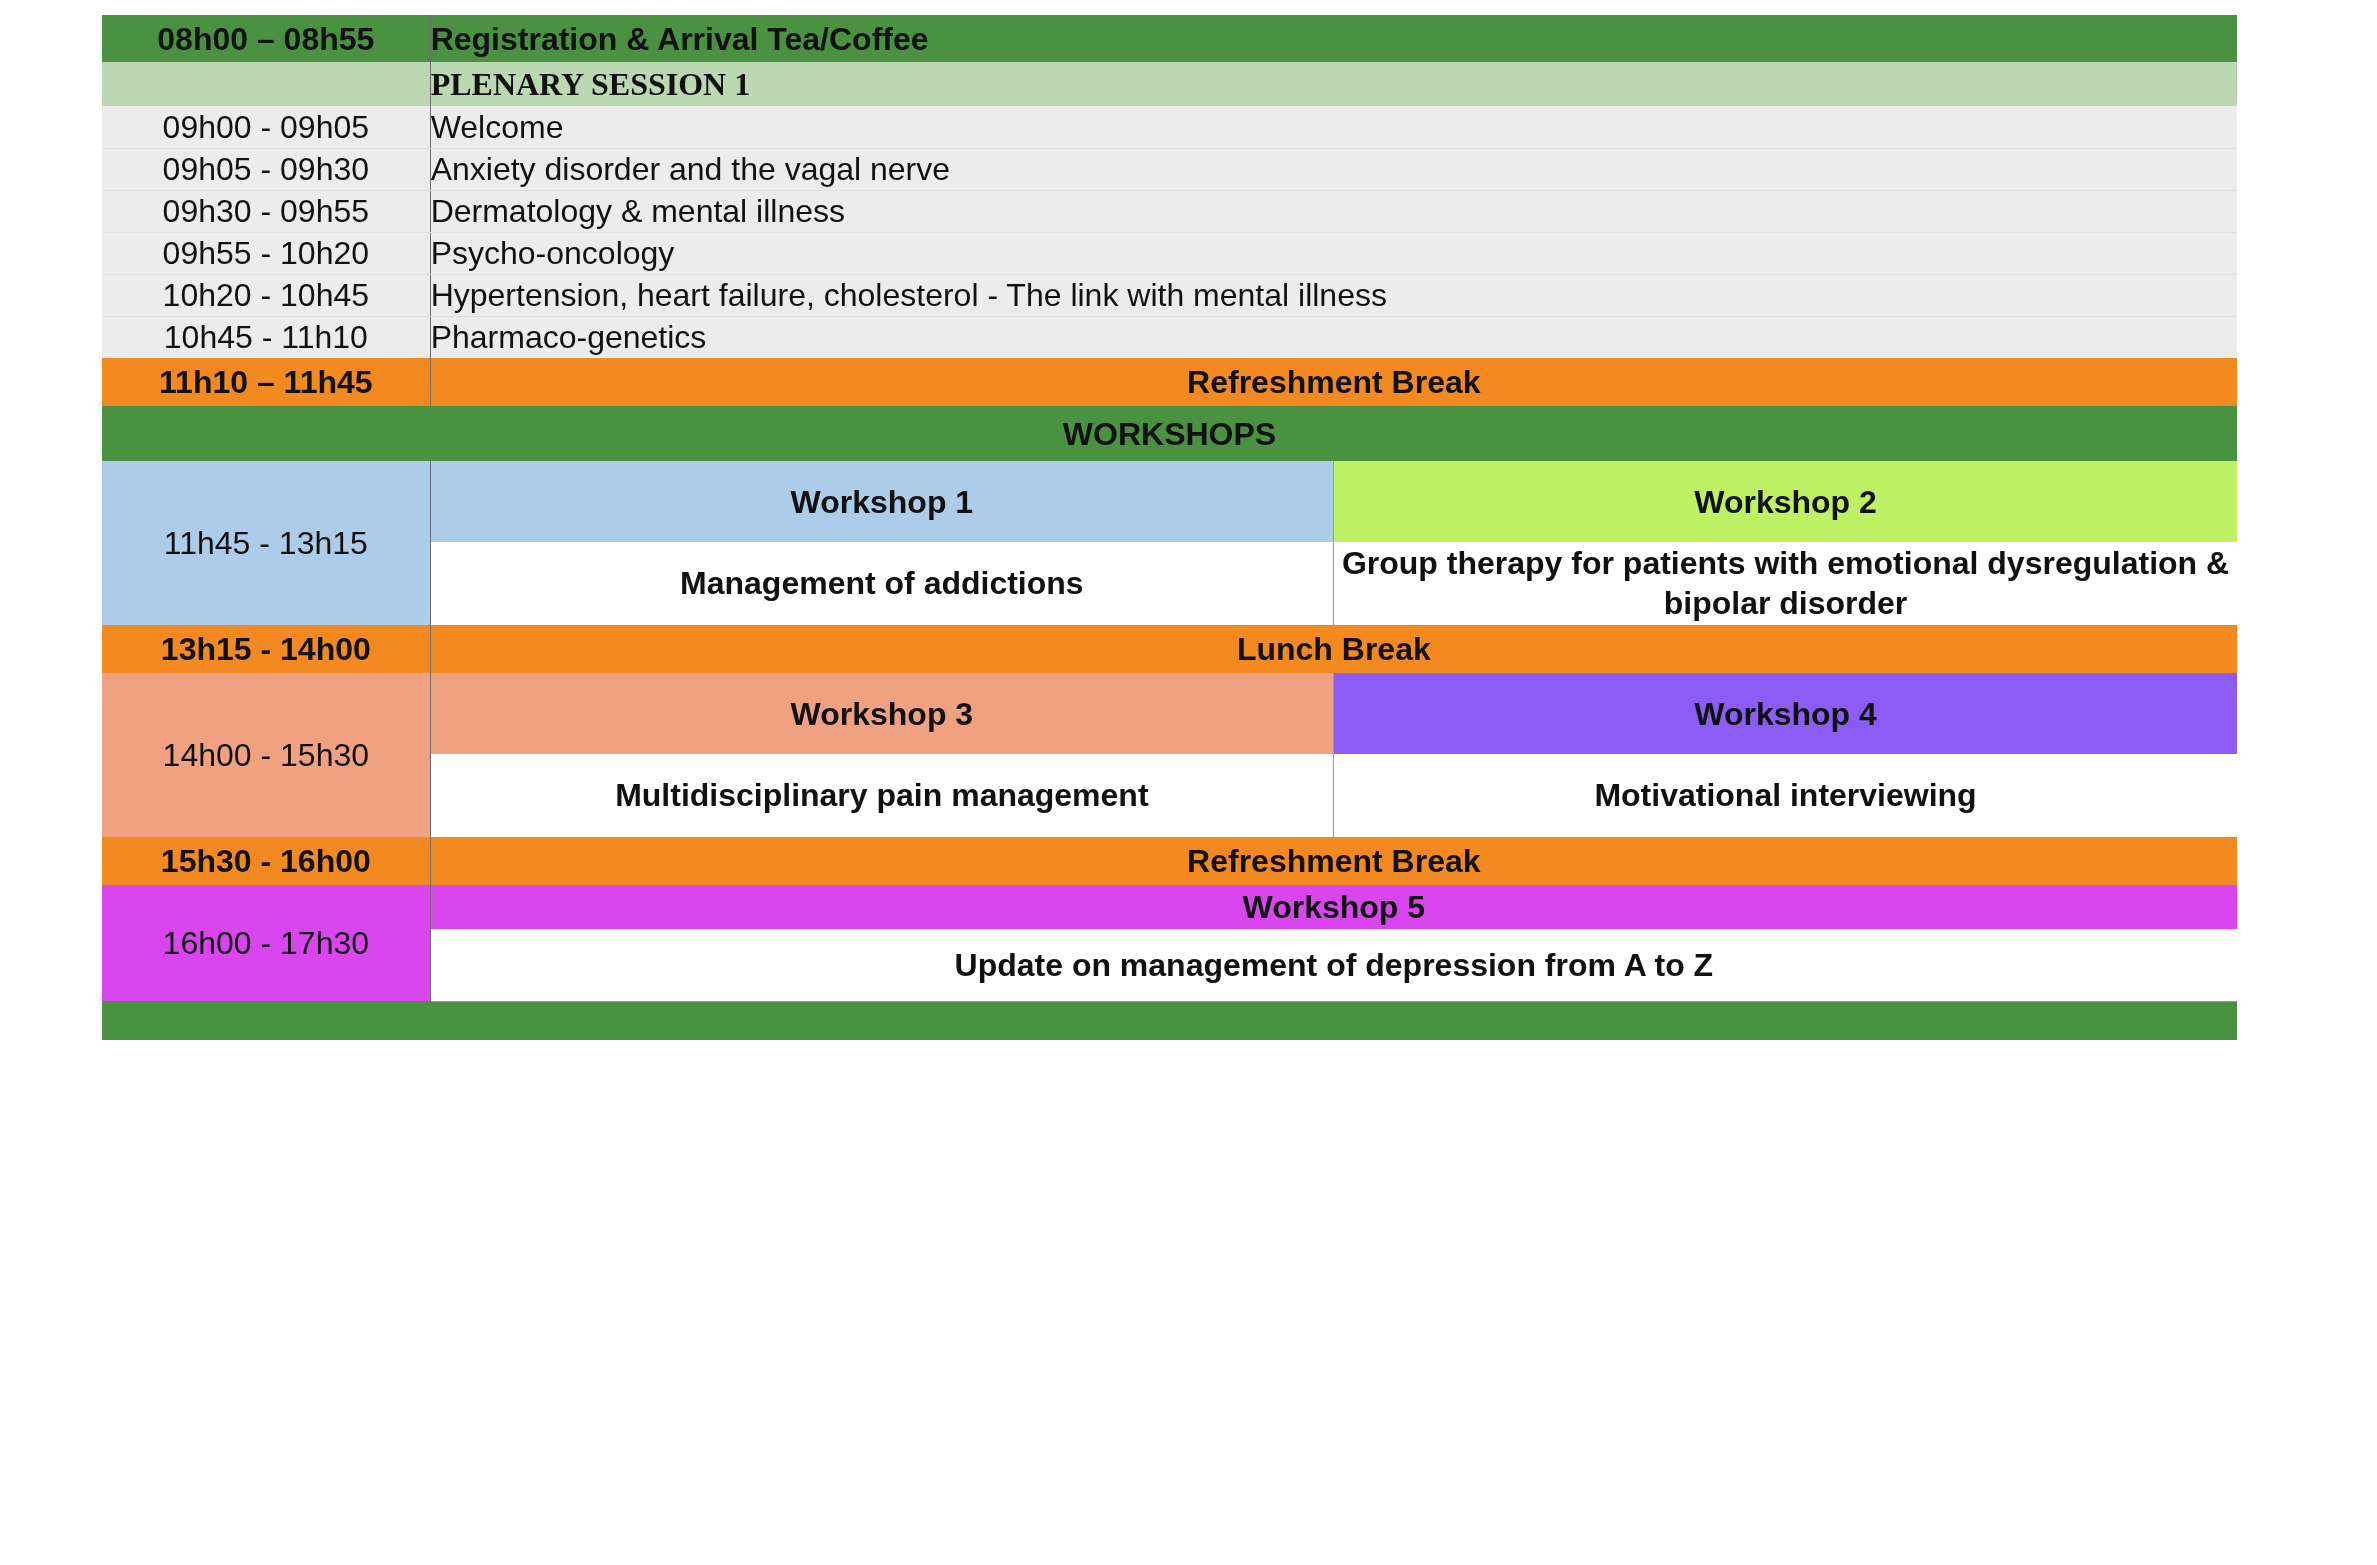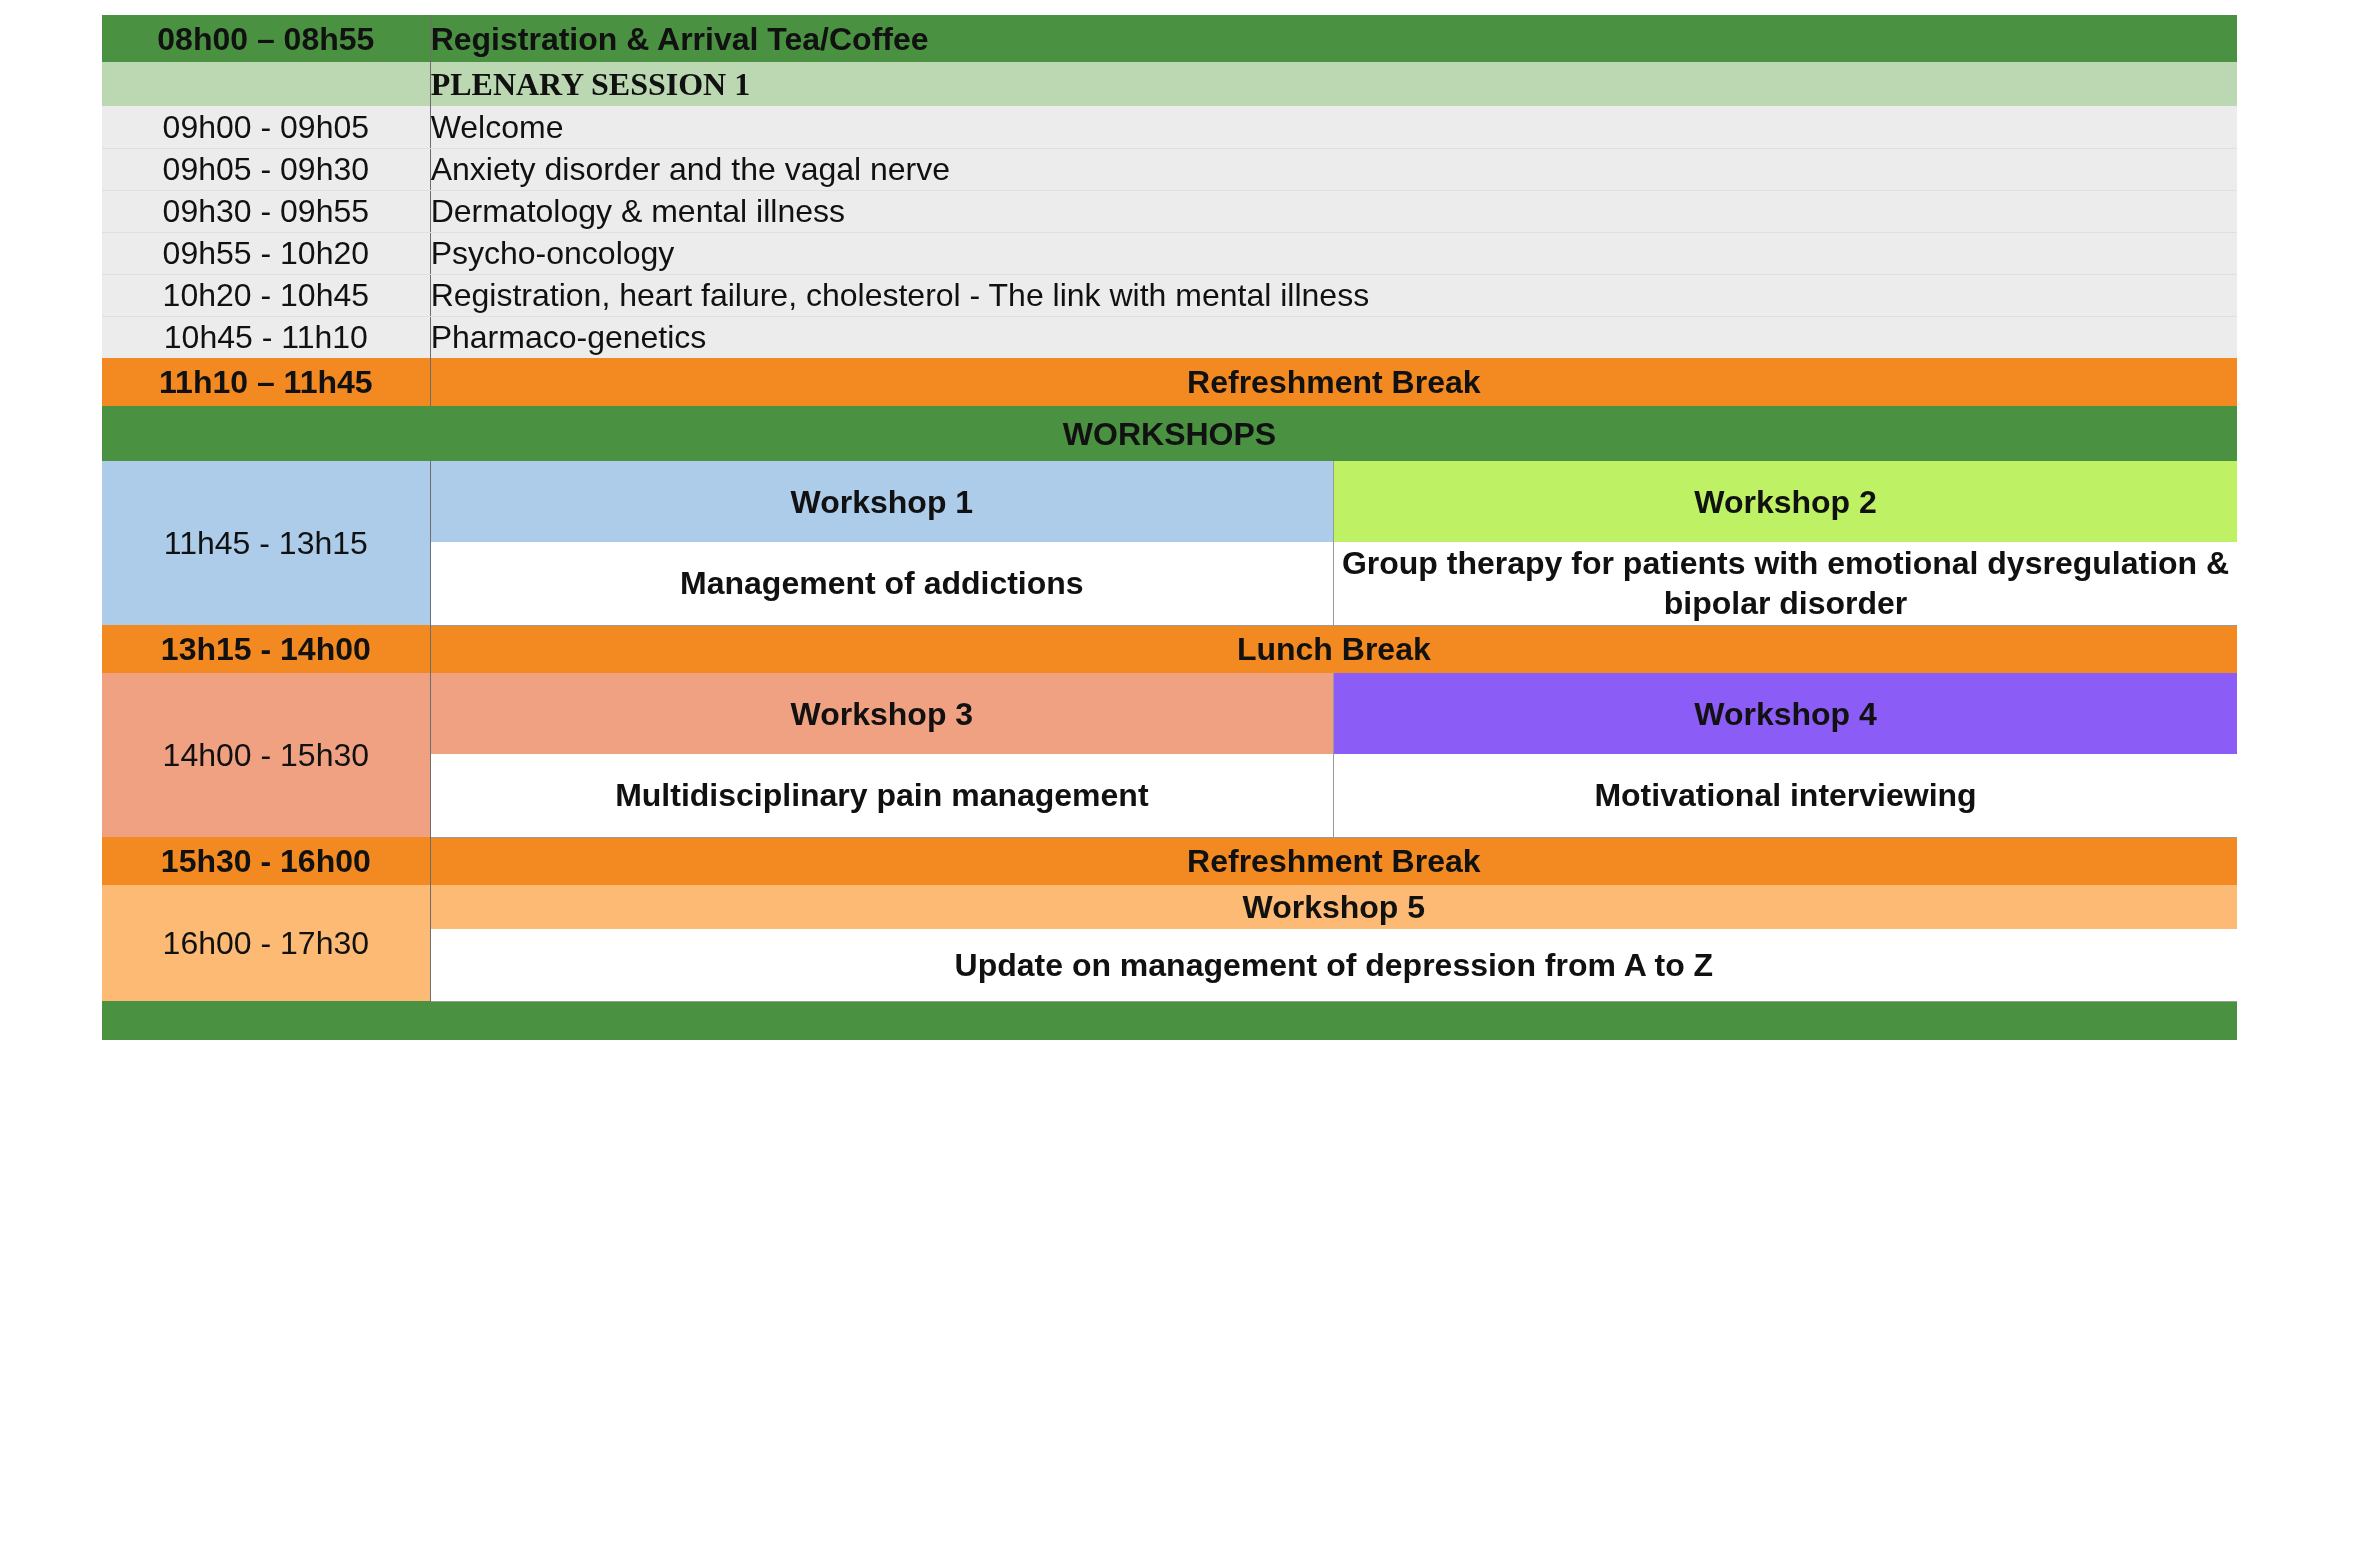--- a/index.html
+++ b/index.html
@@ -61,21 +61,21 @@
 
   
   .r-green      { background: #4A9241; color: #ffffff; font-weight: bold; }
   .r-lightgreen { background: #BBD8B3; color: #111111; font-weight: bold; font-family: Liberation Serif, serif; }
   .r-grey       { background: #ECECEC; }
   .r-orange     { background: #F28A21; font-weight: bold; }
   .r-blue       { background: #ACCCEA; }
   .r-purple     { background: #bef264; }
   .r-salmon     { background: #F0A182; }
   .r-yellow     { background: #8b5cf6; }
-  .r-pink       { background: #fdba74; }
+  .r-pink       { background: #d946ef; }
   .r-white      { background: #ffffff; }
 
   
   .sep-row td { border-bottom: 1.5px solid #E0E0E0; }
 
   .divider-v {
     border-right: 1.5px solid #6E6E6E;
   }
   .divider-v-light {
     border-right: 1.5px solid #9A9A9A;
@@ -157,21 +157,21 @@
         <td class="r-grey cell desc-cell" colspan="2">Dermatology &amp; mental illness</td>
       </tr>
 
       <tr class="h-item sep-row">
         <td class="r-grey cell time-cell divider-v">09h55 - 10h20</td>
         <td class="r-grey cell desc-cell" colspan="2">Psycho-oncology</td>
       </tr>
 
       <tr class="h-item sep-row">
         <td class="r-grey cell time-cell divider-v">10h20 - 10h45</td>
-        <td class="r-grey cell desc-cell" colspan="2">Registration, heart failure, cholesterol - The link with mental illness</td>
+        <td class="r-grey cell desc-cell" colspan="2">Hypertension, heart failure, cholesterol - The link with mental illness</td>
       </tr>
 
       <tr class="h-item">
         <td class="r-grey cell time-cell divider-v">10h45 - 11h10</td>
         <td class="r-grey cell desc-cell" colspan="2">Pharmaco-genetics</td>
       </tr>
 
       <tr class="h-break">
         <td class="r-orange cell time-cell divider-v">11h10 – 11h45</td>
         <td class="r-orange cell band-label" colspan="2">Refreshment Break</td>

